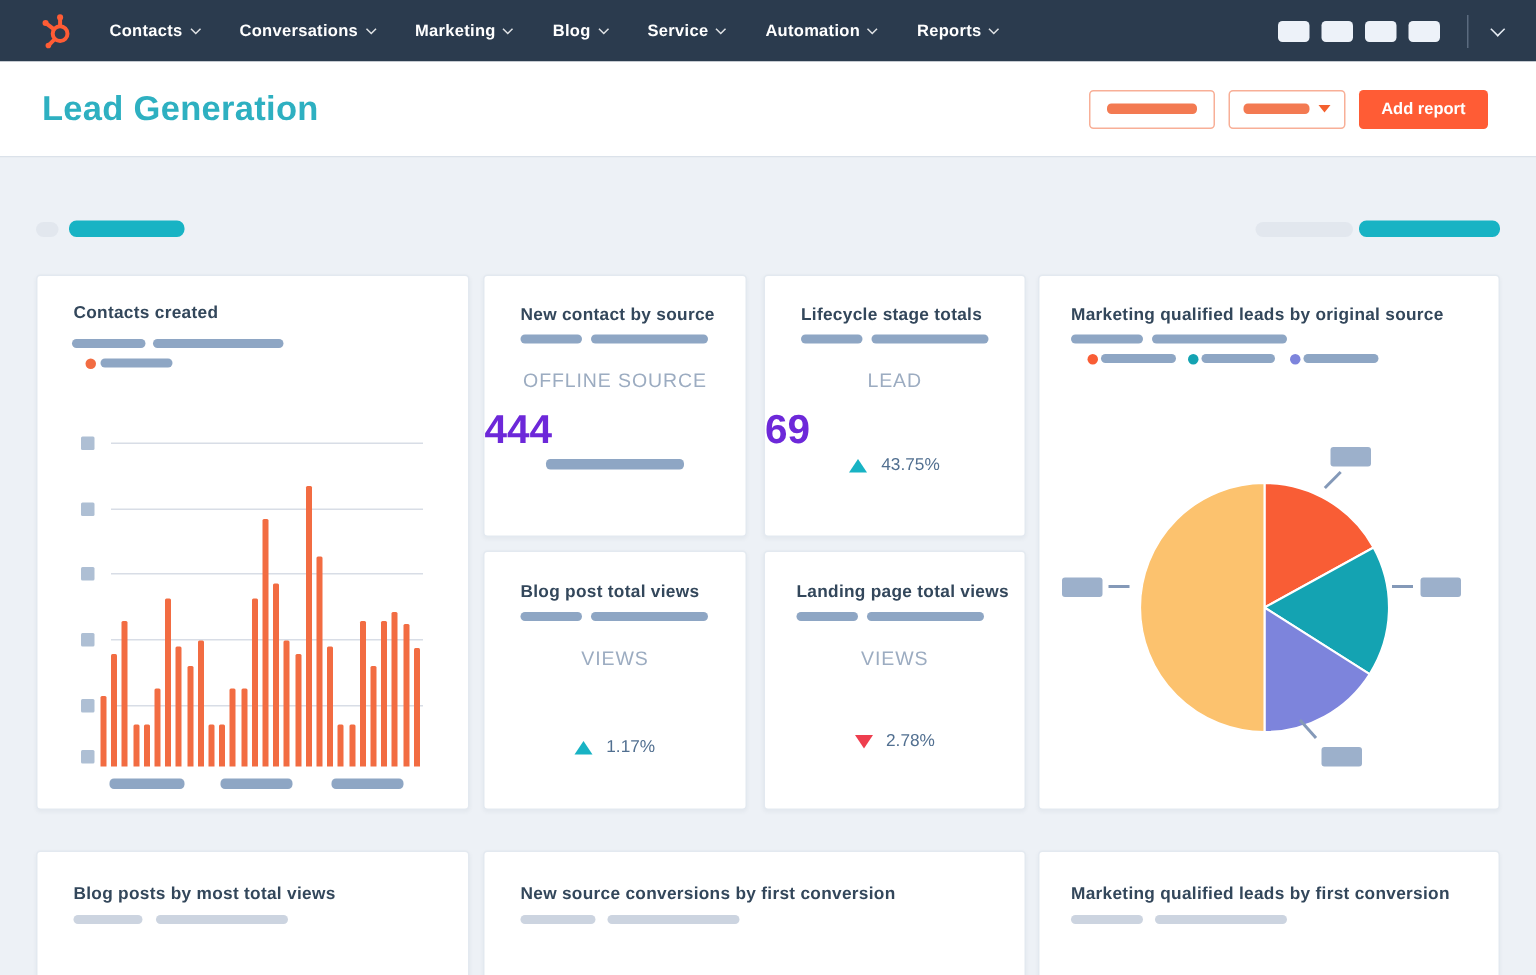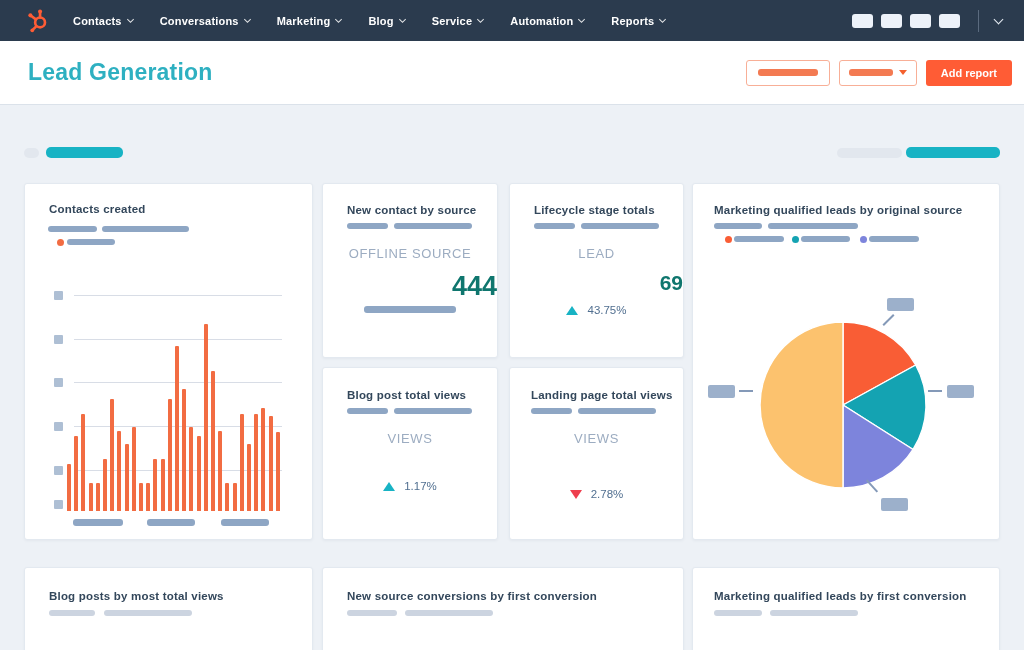--- a/index.html
+++ b/index.html
@@ -17,21 +17,21 @@
           border-bottom:1.6px solid rgba(255,255,255,.85); transform:rotate(45deg);
           display:inline-block; margin-left:6px; margin-top:-3px; }
   .nav-right { margin-left:auto; display:flex; align-items:center; }
   .nav-sq { width:21px; height:14px; border-radius:3px; background:#edf2f9; margin-left:8px; }
   .nav-div { width:1px; height:22px; background:#5b6b7f; margin:0 16px 0 18px; }
   .chev-big { width:7px; height:7px; border-right:1.8px solid #e6ecf3; border-bottom:1.8px solid #e6ecf3;
               transform:rotate(45deg); margin-top:-3px; }
 
   
   .header { position:absolute; left:0; top:41px; width:1024px; height:64px; background:#fff;
-            border-bottom:1px solid #dbe2ea; display:flex; align-items:center; padding:0 12px 0 28px; }
+            border-bottom:1px solid #dbe2ea; display:flex; align-items:center; padding:0 32px 0 28px; }
   .page-title { font-size:23px; font-weight:bold; color:#2eb0c1; letter-spacing:.2px; }
   .hdr-actions { margin-left:auto; display:flex; align-items:center; gap:9px; }
   .btn-outline { height:26px; background:#fff; border:1px solid #f8af97; border-radius:3px;
                  display:flex; align-items:center; justify-content:center; gap:6px; cursor:pointer; }
   .btn-bar { height:7px; border-radius:3px; background:#f37a52; }
   .caret { width:0; height:0; border-left:4px solid transparent; border-right:4px solid transparent;
            border-top:5px solid #f4602e; }
   .btn-solid { height:26px; padding:0 15px; background:#ff5c35; border:none; border-radius:3px;
                color:#fff; font-size:11px; font-weight:bold; font-family:inherit; cursor:pointer; }
 
@@ -50,21 +50,21 @@
 
   
   .gridline { position:absolute; height:1px; background:#d8dde6; }
   .ysq { position:absolute; width:9px; height:9px; border-radius:1px; background:#aebfd4; }
   .bars { position:absolute; display:flex; align-items:flex-end; justify-content:space-between; }
   .bar { width:4px; border-radius:1px 1px 0 0; }
 
   
   .metric-label { position:absolute; width:100%; text-align:center; font-size:13px; color:#9cacc1;
                   letter-spacing:.6px; }
-  .metric-value { position:absolute; width:100%; text-align:right; font-weight:bold; color:#0f766e; }
+  .metric-value { position:absolute; width:100%; text-align:left; font-weight:bold; color:#6d28d9; }
   .delta-row { position:absolute; width:100%; display:flex; align-items:center; justify-content:center; gap:9px; }
   .tri { width:0; height:0; border-left:6px solid transparent; border-right:6px solid transparent; }
   .tri-up { border-bottom:9px solid #18b3c4; }
   .tri-down { border-top:9px solid #ee3e4e; }
   .delta-text { font-size:11.5px; color:#516f90; }
 
   
   .callout-box { position:absolute; width:27px; height:13px; border-radius:2px; background:#9cb0cb; }
   .callout-line { position:absolute; height:2px; background:#8499b8; }
 </style>
@@ -209,33 +209,33 @@
   <span class="metric-label" style="top:62px">OFFLINE SOURCE</span>
   <span class="metric-value" style="top:87px;font-size:27px">444</span>
   <span class="ph" style="left:41px;top:122px;width:92px;height:7px"></span>
 </div>
 
 <div class="card" style="left:509px;top:183px;width:175px;height:175px">
   <span class="card-title" style="left:24px;top:20px">Lifecycle stage totals</span>
   <span class="ph" style="left:24px;top:39px;width:41px"></span>
   <span class="ph" style="left:71px;top:39px;width:78px"></span>
   <span class="metric-label" style="top:62px">LEAD</span>
-  <span class="metric-value" style="top:87px;font-size:21px">69</span>
+  <span class="metric-value" style="top:87px;font-size:27px">69</span>
   <div class="delta-row" style="top:120px">
     <span class="tri tri-up"></span>
     <span class="delta-text">43.75%</span>
   </div>
 </div>
 
 <div class="card" style="left:322px;top:367px;width:176px;height:173px">
   <span class="card-title" style="left:24px;top:21px">Blog post total views</span>
   <span class="ph" style="left:24px;top:40px;width:41px"></span>
   <span class="ph" style="left:71px;top:40px;width:78px"></span>
   <span class="metric-label" style="top:63px">VIEWS</span>
-  <div class="delta-row" style="top:112px">
+  <div class="delta-row" style="top:124px">
     <span class="tri tri-up"></span>
     <span class="delta-text">1.17%</span>
   </div>
 </div>
 
 <div class="card" style="left:509px;top:367px;width:175px;height:173px">
   <span class="card-title" style="left:21px;top:21px">Landing page total views</span>
   <span class="ph" style="left:21px;top:40px;width:41px"></span>
   <span class="ph" style="left:68px;top:40px;width:78px"></span>
   <span class="metric-label" style="top:63px">VIEWS</span>

